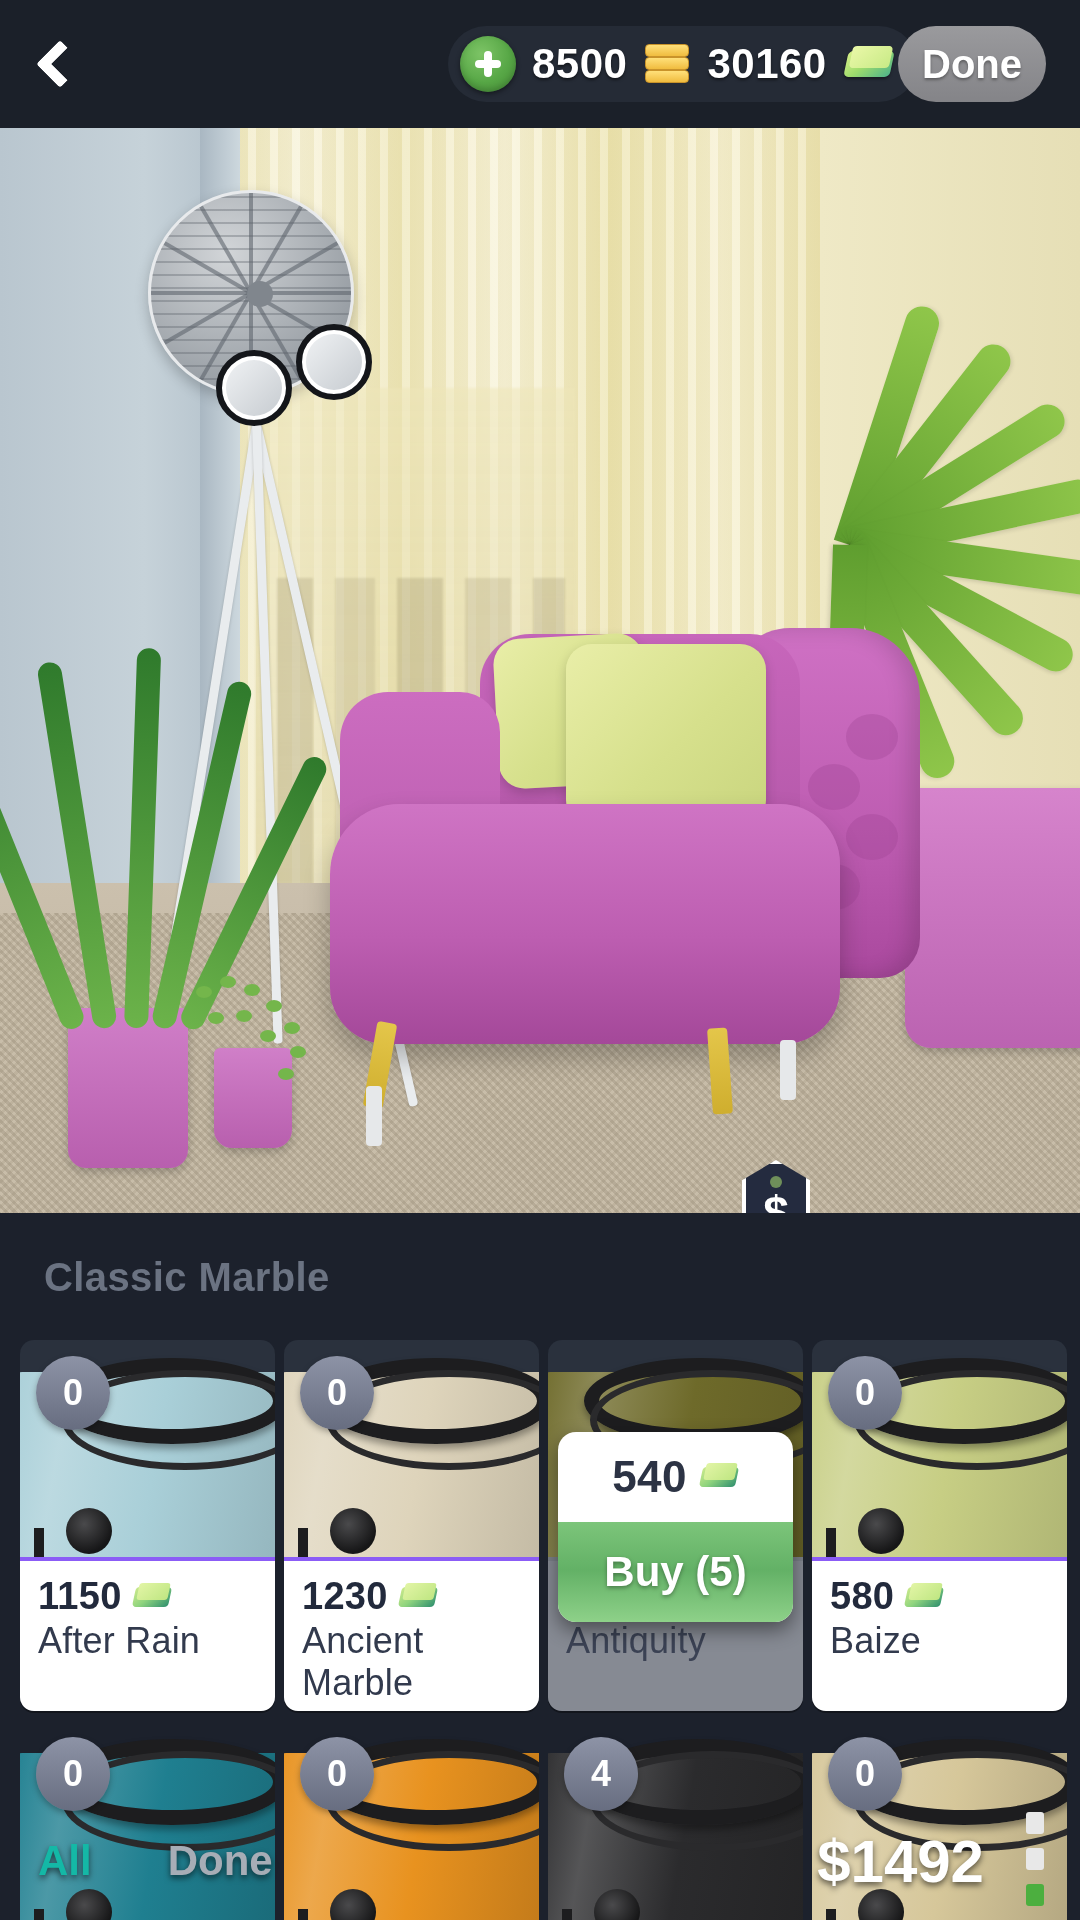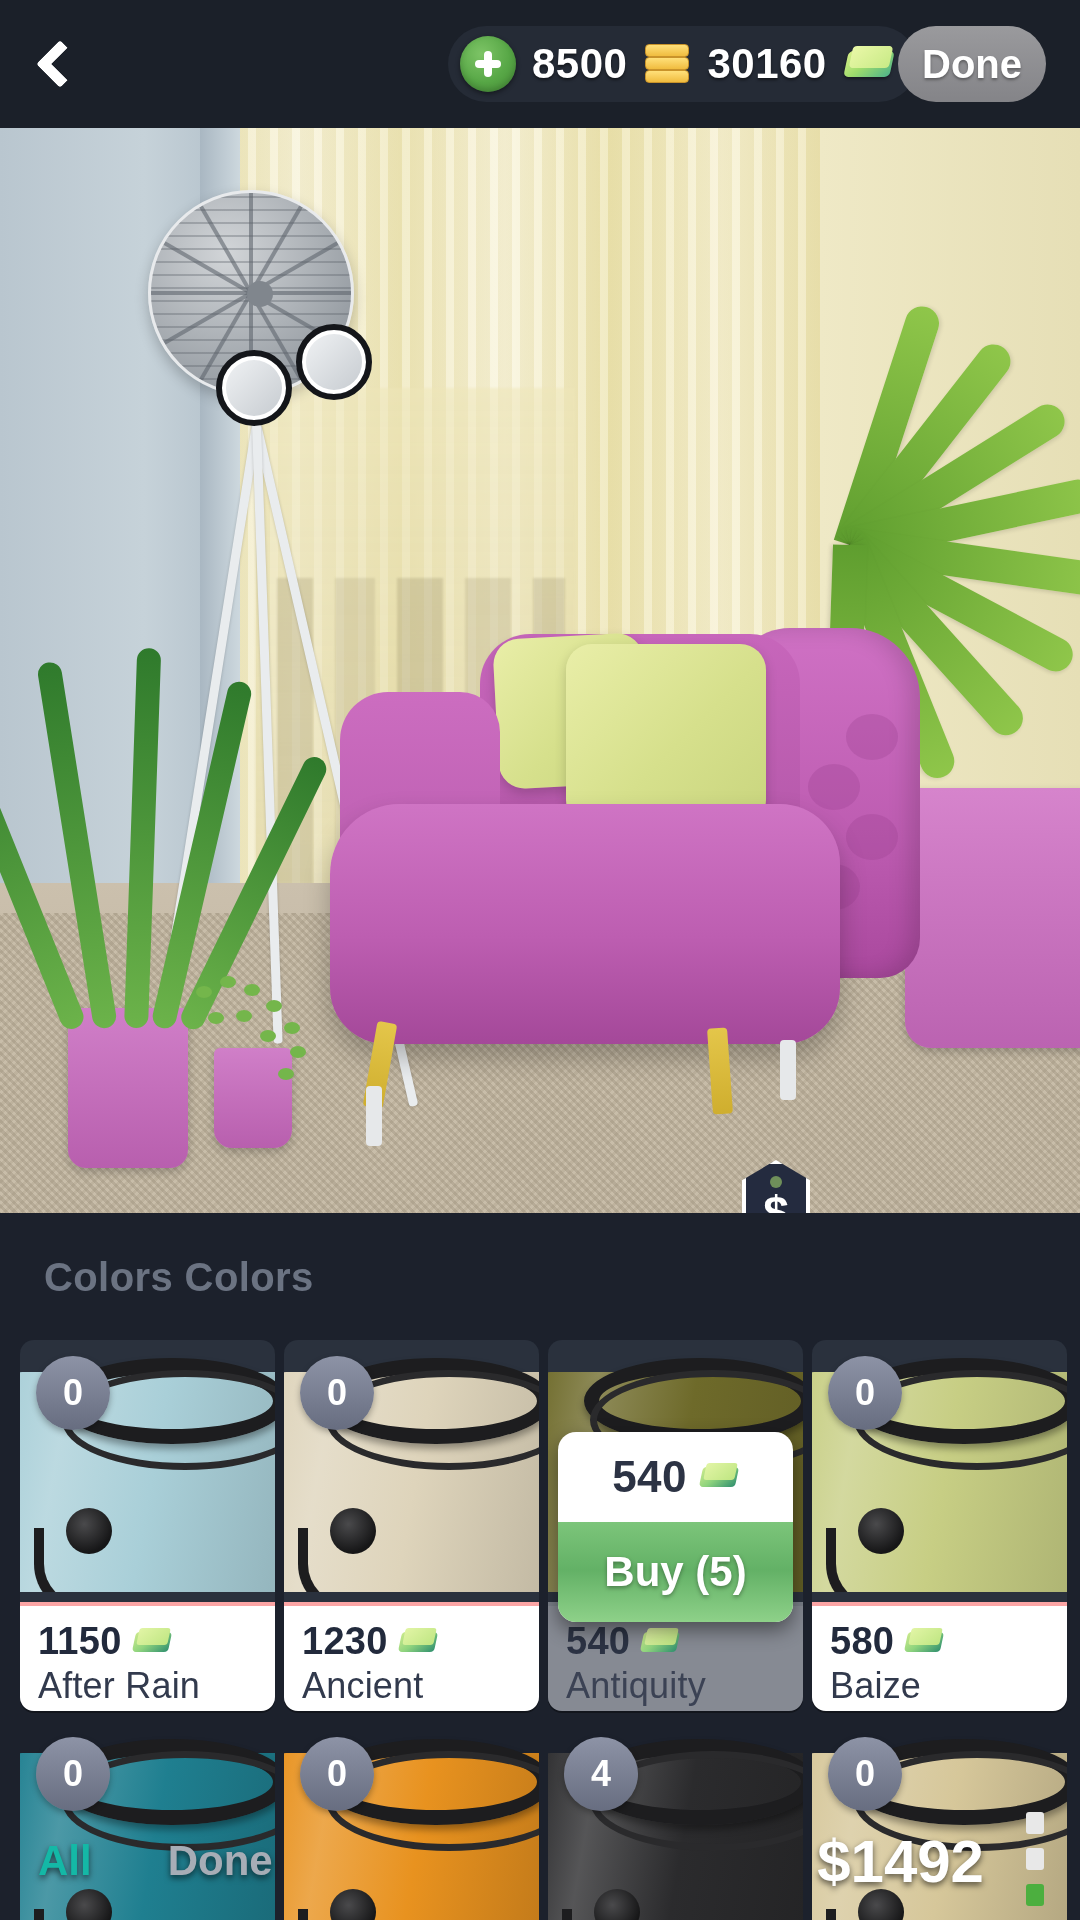--- a/index.html
+++ b/index.html
@@ -171,22 +171,22 @@
     border:7px solid #2a2a2c; border-radius:50%; }
   .can-knob{ position:absolute; left:46px; top:168px; width:46px; height:46px; border-radius:50%;
     background:radial-gradient(circle at 40% 35%,#4a4a4c,#161617 70%); }
   .can-handle{ position:absolute; left:14px; top:188px; width:74px; height:86px;
     border-left:10px solid #1d1d1f; border-bottom:10px solid #1d1d1f;
     border-radius:0 0 0 50px; }
   .badge{ position:absolute; left:16px; top:16px; width:74px; height:74px; border-radius:50%;
     background:linear-gradient(180deg,#8d93a6,#676d80); display:flex; align-items:center;
     justify-content:center; color:#fff; font-size:36px; font-weight:bold; z-index:4;
     box-shadow:0 3px 6px rgba(0,0,0,.3); }
-  .card-foot{ position:absolute; left:0; bottom:0; width:100%; height:109px;
-    background:#ffffff; border-top:4px solid #fca5a5; padding:14px 0 16px 18px; }
+  .card-foot{ position:absolute; left:0; bottom:0; width:100%; height:154px;
+    background:#ffffff; border-top:4px solid #8b5cf6; padding:14px 0 16px 18px; }
   .foot-price{ display:flex; align-items:center; gap:10px; }
   .price-num{ font-size:38px; font-weight:bold; color:#222a3c; letter-spacing:.3px; }
   .ico-cash-sm{ width:40px; height:30px; position:relative; flex:none; }
   .ico-cash-sm s{ position:absolute; left:2px; top:5px; width:36px; height:20px; display:block;
     background:linear-gradient(135deg,#cdea8c 0%,#8fd47e 45%,#2f8f6e 100%);
     border-radius:4px; transform:skewX(-12deg); text-decoration:none; }
   .ico-cash-sm b{ position:absolute; left:6px; top:1px; width:31px; height:17px; display:block;
     background:linear-gradient(135deg,#e2f5a6,#bfe682); border-radius:3px; transform:skewX(-12deg); }
   .foot-name{ font-size:36px; color:#323a4d; margin-top:2px; letter-spacing:.2px; }
   .card.selected .card-foot{ background:#868a93; border-top-color:#7b8089; }
@@ -328,21 +328,21 @@
 
   <div class="pricetag">
     <div class="body">
         <span class="dollar">$</span>
       </div>
     <div class="hole"></div>
   </div>
 </div>
 
 <div class="panel">
-  <div class="panel-title">Colors Colors</div>
+  <div class="panel-title">Classic Marble</div>
 
   <div class="row2" id="row2">
       <div class="card2">
         <div class="card-swatch" style="height:199px;">
           <div class="can-body" style="background:linear-gradient(100deg,#1f7f90 0%, rgba(255,255,255,.2) 18%, #1f7f90 46%, rgba(0,0,0,.22) 100%), #1f7f90;"></div>
           <div class="can-rim"></div>
           <div class="can-knob"></div>
           <div class="can-handle"></div>
         </div>
         <div class="badge">0</div>

